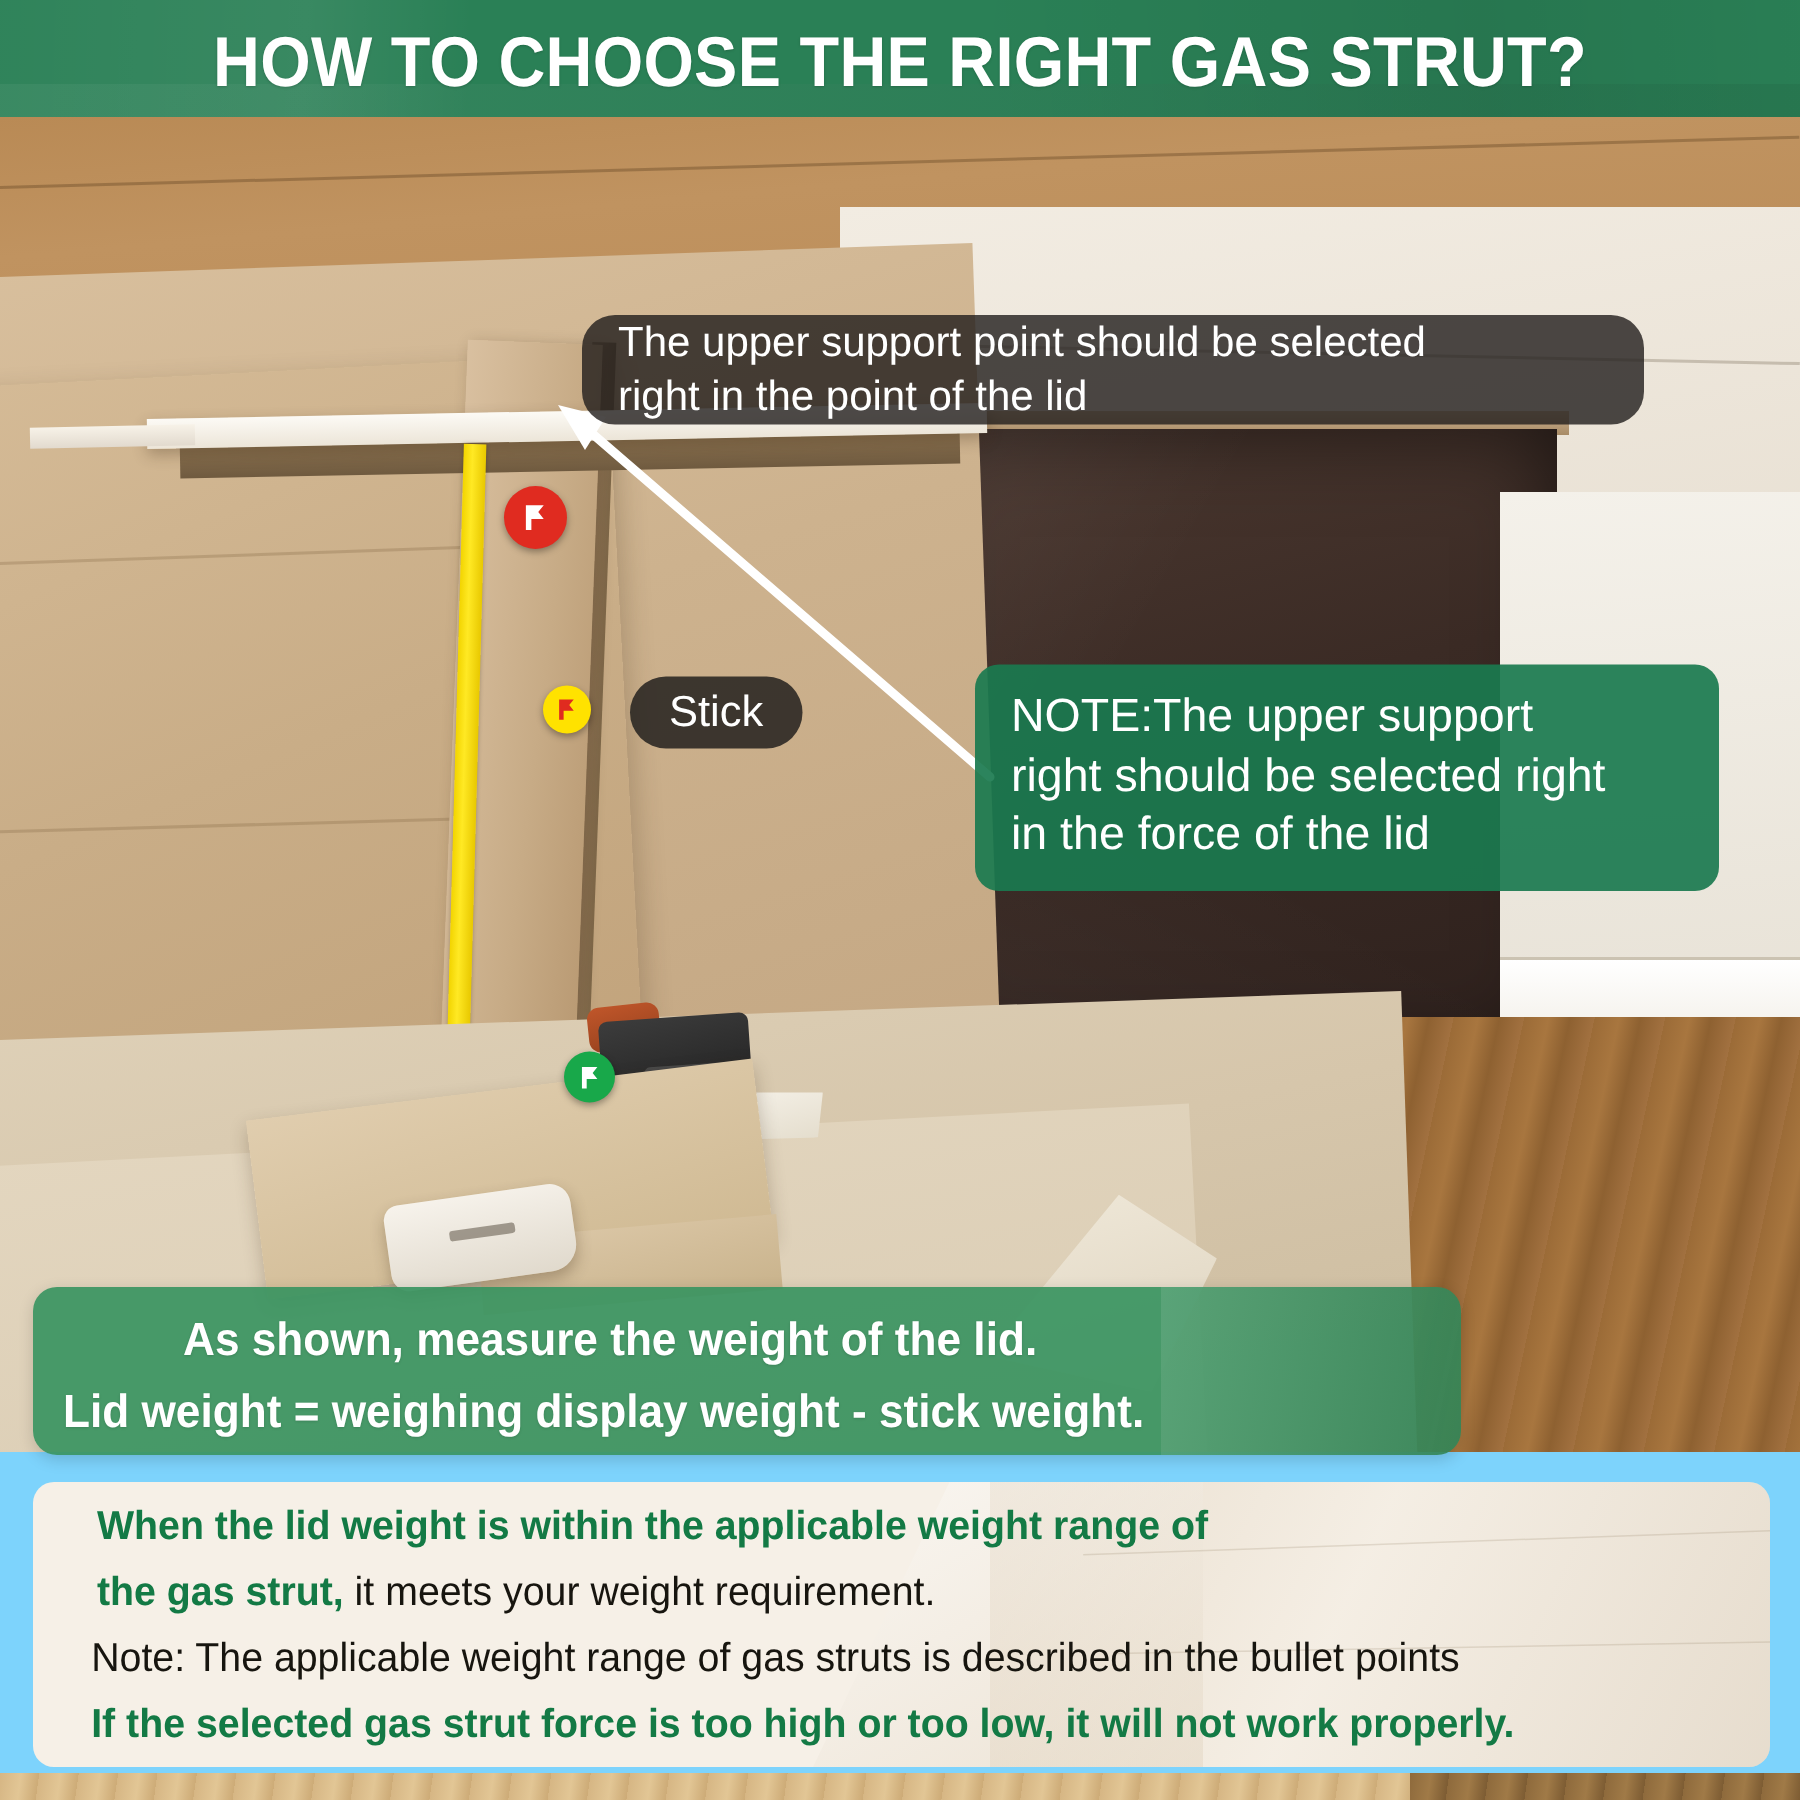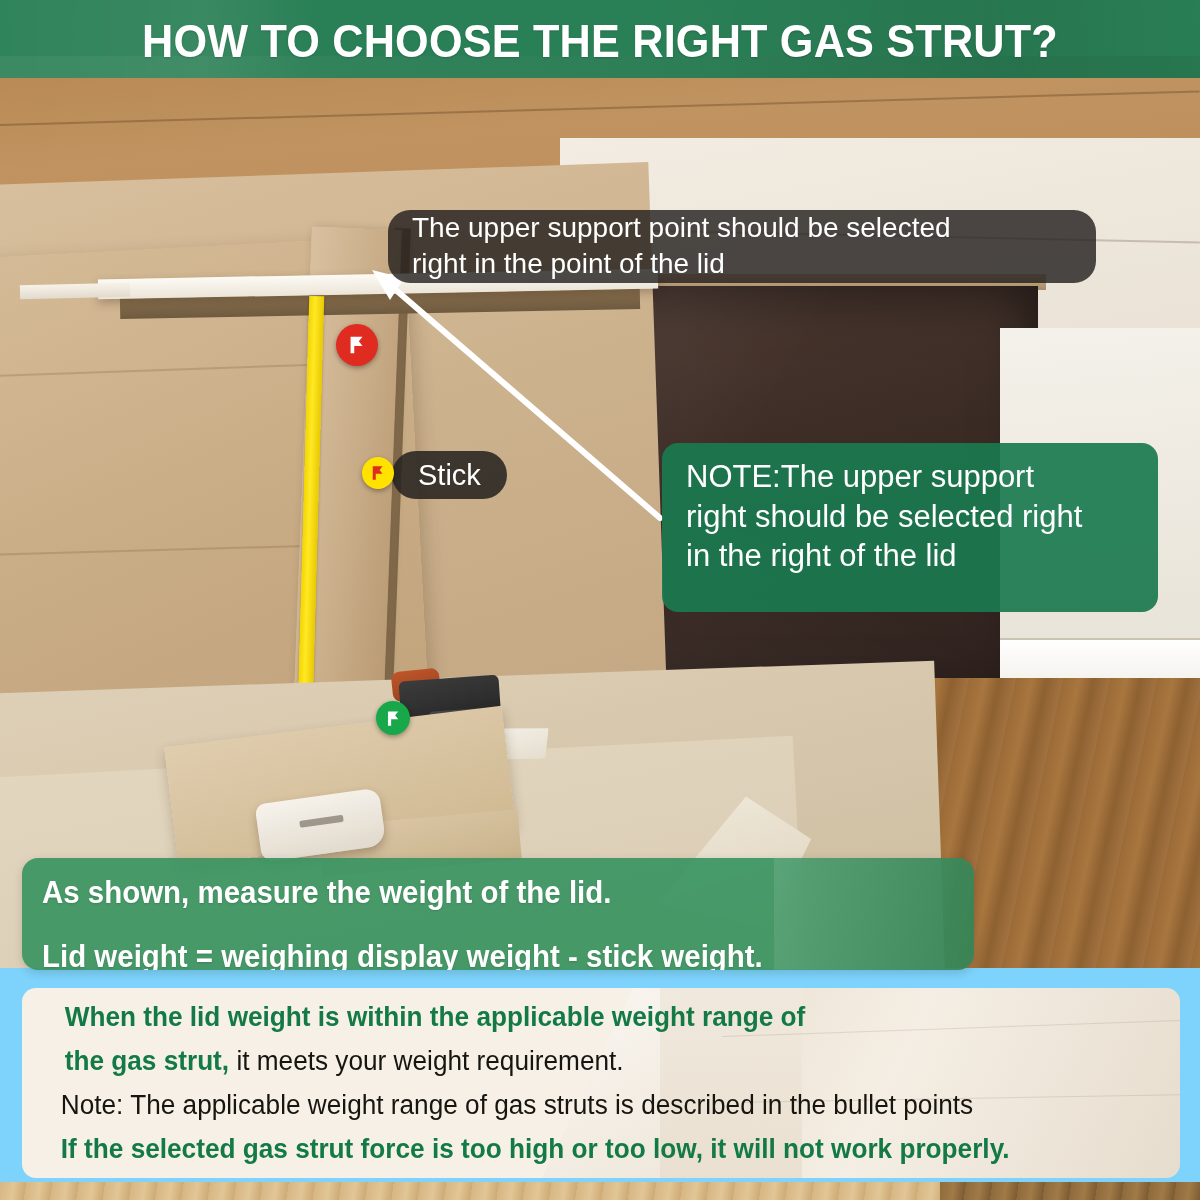--- a/index.html
+++ b/index.html
@@ -242,25 +242,24 @@
     padding:6px 26px;
     font-size:29px;
     font-weight:400;
     line-height:1.25;
   }
   .note-green{
     position:absolute;
     background:rgba(26,122,79,.92);
     border-radius:16px;
     color:#fff;
-    padding:14px 22px 36px 24px;
+    padding:14px 22px 18px 24px;
     font-size:31px;
     line-height:1.28;
     font-weight:400;
-    margin-left:12px;
   }
   .arrow-svg{position:absolute;left:0;top:0;width:1200px;height:890px;pointer-events:none;}
 
   
   .banner{
     position:absolute;left:22px;top:858px;width:952px;height:112px;
     background:rgba(58,148,97,.92);
     border-radius:16px;
     box-shadow:0 3px 10px rgba(0,0,0,.15);
     overflow:hidden;
@@ -268,21 +267,21 @@
   .banner .wash{
     position:absolute;right:0;top:0;width:200px;height:112px;
     background:linear-gradient(100deg,rgba(255,255,255,.10),rgba(0,0,0,.10));
   }
   .banner-line{
     color:#ffffff;font-weight:700;font-size:31px;
     transform:scaleX(.95);transform-origin:left center;
     white-space:nowrap;
     text-shadow:0 1px 2px rgba(0,0,0,.15);
   }
-  .banner-inner{position:absolute;left:20px;top:17px;display:flex;flex-direction:column;gap:28px;}
+  .banner-inner{position:absolute;left:20px;top:17px;display:flex;flex-direction:column;gap:12px;align-items:center;}
 
   
   .bottom-card{
     position:absolute;left:22px;top:988px;width:1158px;height:190px;
     background:#f6f0e7;
     border-radius:14px;
     overflow:hidden;
   }
   .bc-tex{
     position:absolute;right:0;top:0;width:520px;height:190px;
@@ -381,39 +380,39 @@
     <div class="bubble-dark" style="left:388px;top:132px;width:660px;">
       <div>The upper support point should be selected</div>
       <div>right in the point of the lid</div>
     </div>
     <div class="flag-circle" style="left:336px;top:246px;width:42px;height:42px;background:#e02b20;">
       <svg width="22" height="22" viewBox="0 0 24 24" aria-hidden="true">
         <path d="M5 3 h13 l-4 5 4 5 H9 v8 H5 Z" fill="#ffffff"></path>
       </svg>
     </div>
 
-    <div class="pill-dark" style="left:392px;top:373px;">
+    <div class="pill-dark" style="left:420px;top:373px;">
       <span>Stick</span>
     </div>
     <div class="flag-circle" style="left:362px;top:379px;width:32px;height:32px;background:#ffe200;">
       <svg width="18" height="18" viewBox="0 0 24 24" aria-hidden="true">
         <path d="M5 3 h13 l-4 5 4 5 H9 v8 H5 Z" fill="#e02b20"></path>
       </svg>
     </div>
 
     <div class="flag-circle" style="left:376px;top:623px;width:34px;height:34px;background:#18a84a;">
       <svg width="19" height="19" viewBox="0 0 24 24" aria-hidden="true">
         <path d="M5 3 h13 l-4 5 4 5 H9 v8 H5 Z" fill="#ffffff"></path>
       </svg>
     </div>
 
     <div class="note-green" style="left:650px;top:365px;width:450px;">
       <div>NOTE:The upper support</div>
       <div>right should be selected right</div>
-      <div>in the right of the lid</div>
+      <div>in the force of the lid</div>
     </div>
 
   </div>
 
   <div class="banner">
     <div class="wash"></div>
     <div class="banner-inner">
       <div class="banner-line">As shown, measure the weight of the lid.</div>
       <div class="banner-line">Lid weight = weighing display weight - stick weight.</div>
     </div>

